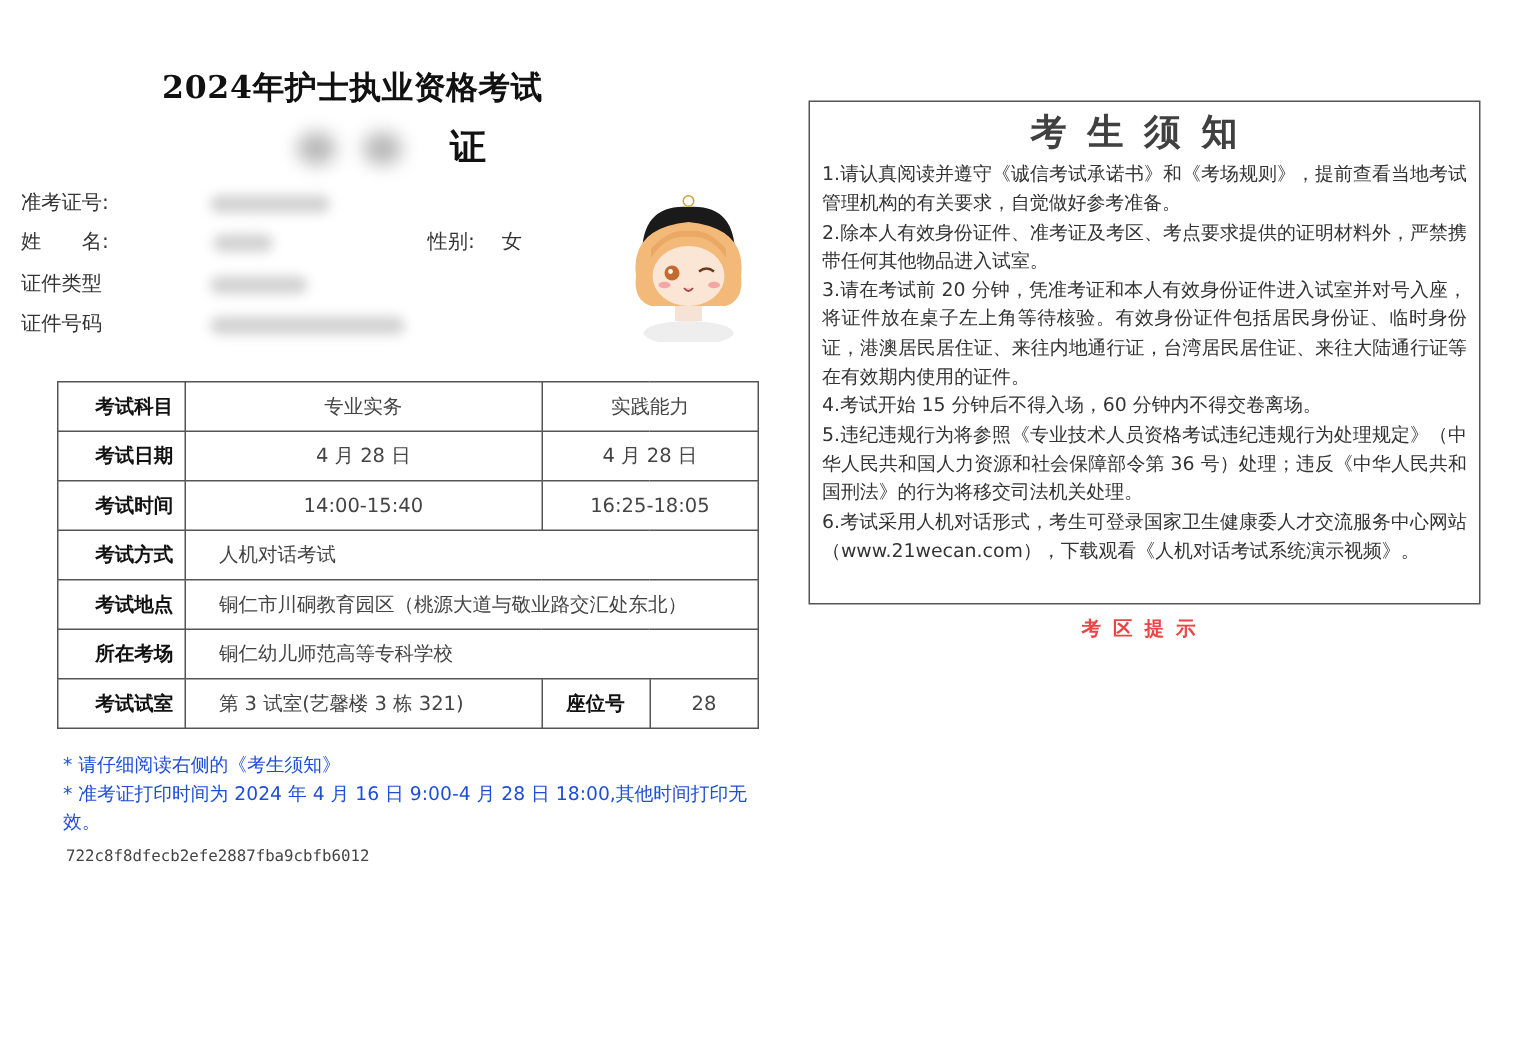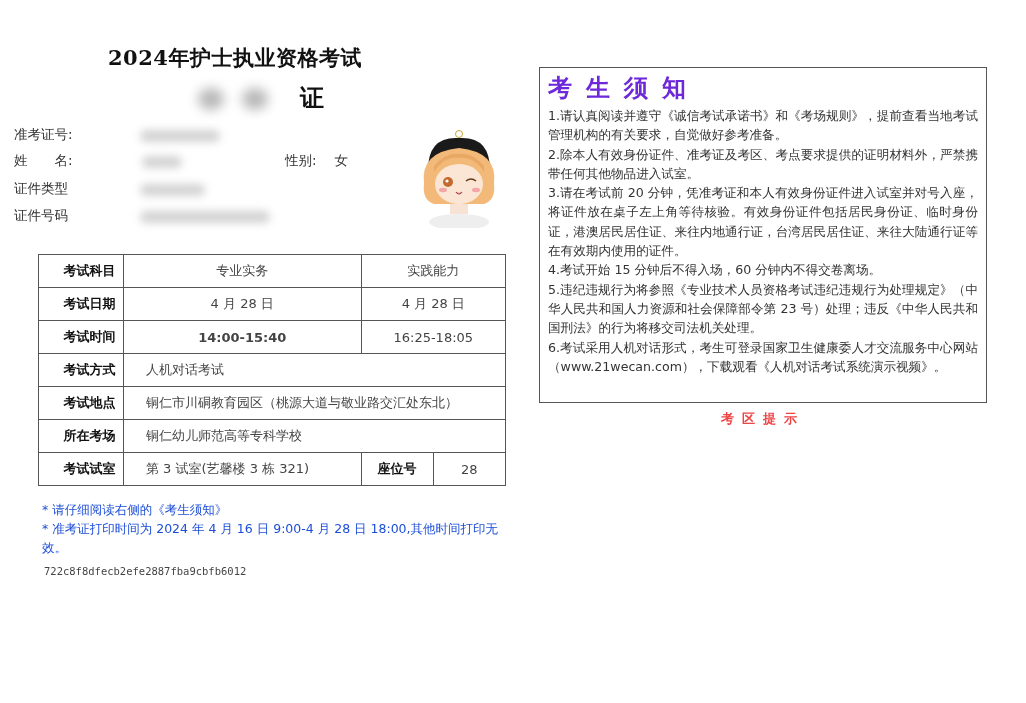--- a/index.html
+++ b/index.html
@@ -57,22 +57,22 @@
   }
   .hash {
     position: absolute; left: 44px; top: 565px; font-size: 10.5px; color: #444;
     font-family: "DejaVu Sans Mono", monospace;
   }
   .notice {
     position: absolute; left: 539px; top: 67px; width: 448px; height: 336px;
     border: 1.5px solid #555; box-sizing: border-box; padding: 0 8px;
   }
   .notice-title {
-    text-align: left; font-size: 24px; font-weight: bold; letter-spacing: 14px;
-    margin-top: 4px; margin-bottom: 2px; color: #6d28d9;
+    text-align: center; font-size: 24px; font-weight: bold; letter-spacing: 14px;
+    margin-top: 4px; margin-bottom: 2px; color: #404040;
     font-family: "DejaVu Serif", serif;
   }
   .notice-item {
     font-size: 12.6px; line-height: 19.3px; color: #333;
     font-family: "DejaVu Sans", sans-serif; text-align: justify;
   }
   .area-tip {
     position: absolute; left: 539px; top: 410px; width: 448px; text-align: center;
     font-size: 13px; font-weight: bold; letter-spacing: 8px; color: #ef4444;
     font-family: "DejaVu Sans", sans-serif;
@@ -128,21 +128,21 @@
     <td class="c">专业实务</td>
     <td class="c" colspan="2">实践能力</td>
   </tr>
   <tr>
     <td class="hdr">考试日期</td>
     <td class="c">4 月 28 日</td>
     <td class="c" colspan="2">4 月 28 日</td>
   </tr>
   <tr>
     <td class="hdr">考试时间</td>
-    <td class="c" style="width:198px;font-weight:bold;">14:00-15:40</td>
+    <td class="c" style="width:198px;">14:00-15:40</td>
     <td class="c" colspan="2">16:25-18:05</td>
   </tr>
   <tr>
     <td class="hdr">考试方式</td>
     <td class="l" colspan="3">人机对话考试</td>
   </tr>
   <tr>
     <td class="hdr">考试地点</td>
     <td class="l" colspan="3">铜仁市川硐教育园区（桃源大道与敬业路交汇处东北）</td>
   </tr>
@@ -164,17 +164,17 @@
   <div>* 准考证打印时间为 2024 年 4 月 16 日 9:00-4 月 28 日 18:00,其他时间打印无效。</div>
 </div>
 <div class="hash">722c8f8dfecb2efe2887fba9cbfb6012</div>
 
 <div class="notice">
   <div class="notice-title">考生须知</div>
   <div class="notice-item">1.请认真阅读并遵守《诚信考试承诺书》和《考场规则》，提前查看当地考试管理机构的有关要求，自觉做好参考准备。</div>
   <div class="notice-item">2.除本人有效身份证件、准考证及考区、考点要求提供的证明材料外，严禁携带任何其他物品进入试室。</div>
   <div class="notice-item">3.请在考试前 20 分钟，凭准考证和本人有效身份证件进入试室并对号入座，将证件放在桌子左上角等待核验。有效身份证件包括居民身份证、临时身份证，港澳居民居住证、来往内地通行证，台湾居民居住证、来往大陆通行证等在有效期内使用的证件。</div>
   <div class="notice-item">4.考试开始 15 分钟后不得入场，60 分钟内不得交卷离场。</div>
-  <div class="notice-item">5.违纪违规行为将参照《专业技术人员资格考试违纪违规行为处理规定》（中华人民共和国人力资源和社会保障部令第 23 号）处理；违反《中华人民共和国刑法》的行为将移交司法机关处理。</div>
+  <div class="notice-item">5.违纪违规行为将参照《专业技术人员资格考试违纪违规行为处理规定》（中华人民共和国人力资源和社会保障部令第 36 号）处理；违反《中华人民共和国刑法》的行为将移交司法机关处理。</div>
   <div class="notice-item">6.考试采用人机对话形式，考生可登录国家卫生健康委人才交流服务中心网站（www.21wecan.com），下载观看《人机对话考试系统演示视频》。</div>
 </div>
 
 <div class="area-tip">考区提示</div>
 
 </body></html>

